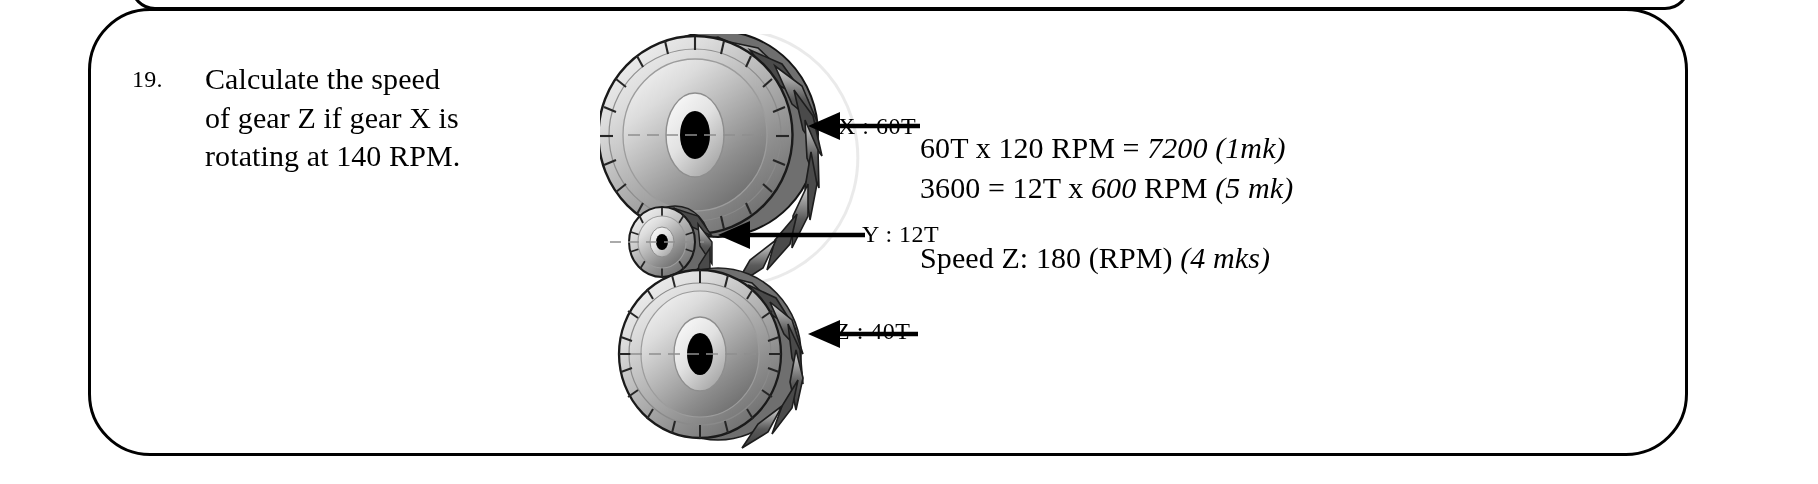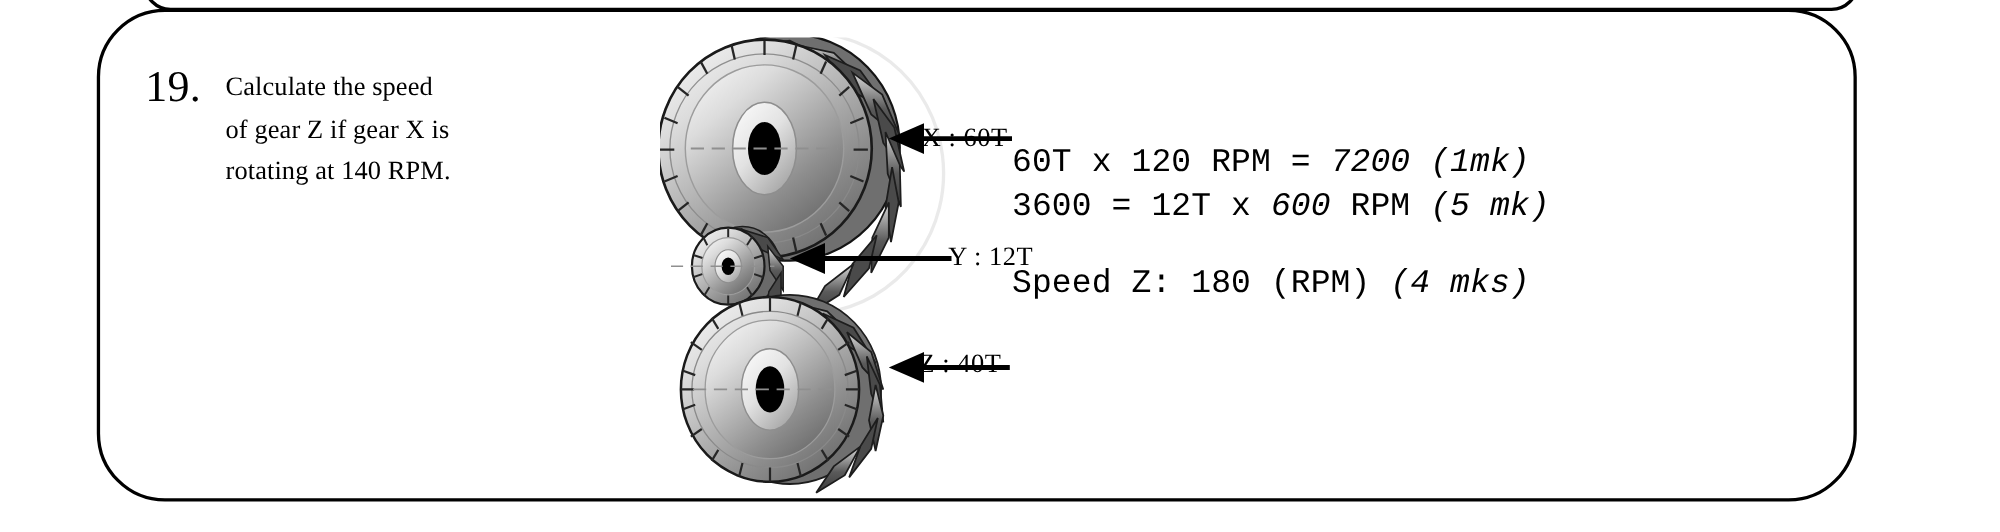--- a/index.html
+++ b/index.html
@@ -45,30 +45,30 @@
   .row {
     position: absolute;
     left: 0; top: 0; right: 0; bottom: 0;
   }
 
   
   .q-number {
     position: absolute;
     left: 132px;
     top: 60px;
-    font-size: 40px;
+    font-size: 24px;
     line-height: 38px;
     letter-spacing: 0.3px;
   }
   .q-stem {
     position: absolute;
     left: 205px;
     top: 60px;
     width: 300px;
-    font-size: 24px;
+    font-size: 30px;
     line-height: 38.5px;
     letter-spacing: 0.1px;
   }
   .q-stem span { display: block; white-space: nowrap; }
 
   
   .gear-stack {
     position: absolute;
     left: 600px;
     top: 34px;
@@ -92,21 +92,21 @@
   
   .solution {
     position: absolute;
     left: 920px;
     top: 128px;
     width: 560px;
     font-size: 30px;
     line-height: 40px;
     letter-spacing: 0.1px;
   }
-  .sol-line { white-space: nowrap; font-family: Liberation Mono, monospace; }
+  .sol-line { white-space: nowrap; }
   .sol-line.gap { margin-top: 30px; }
   .ital { font-style: italic; }
 
   .no-select { user-select: none; }
 </style>
 </head>
 <body>
 
 <div class="outer-strip"></div>
 

